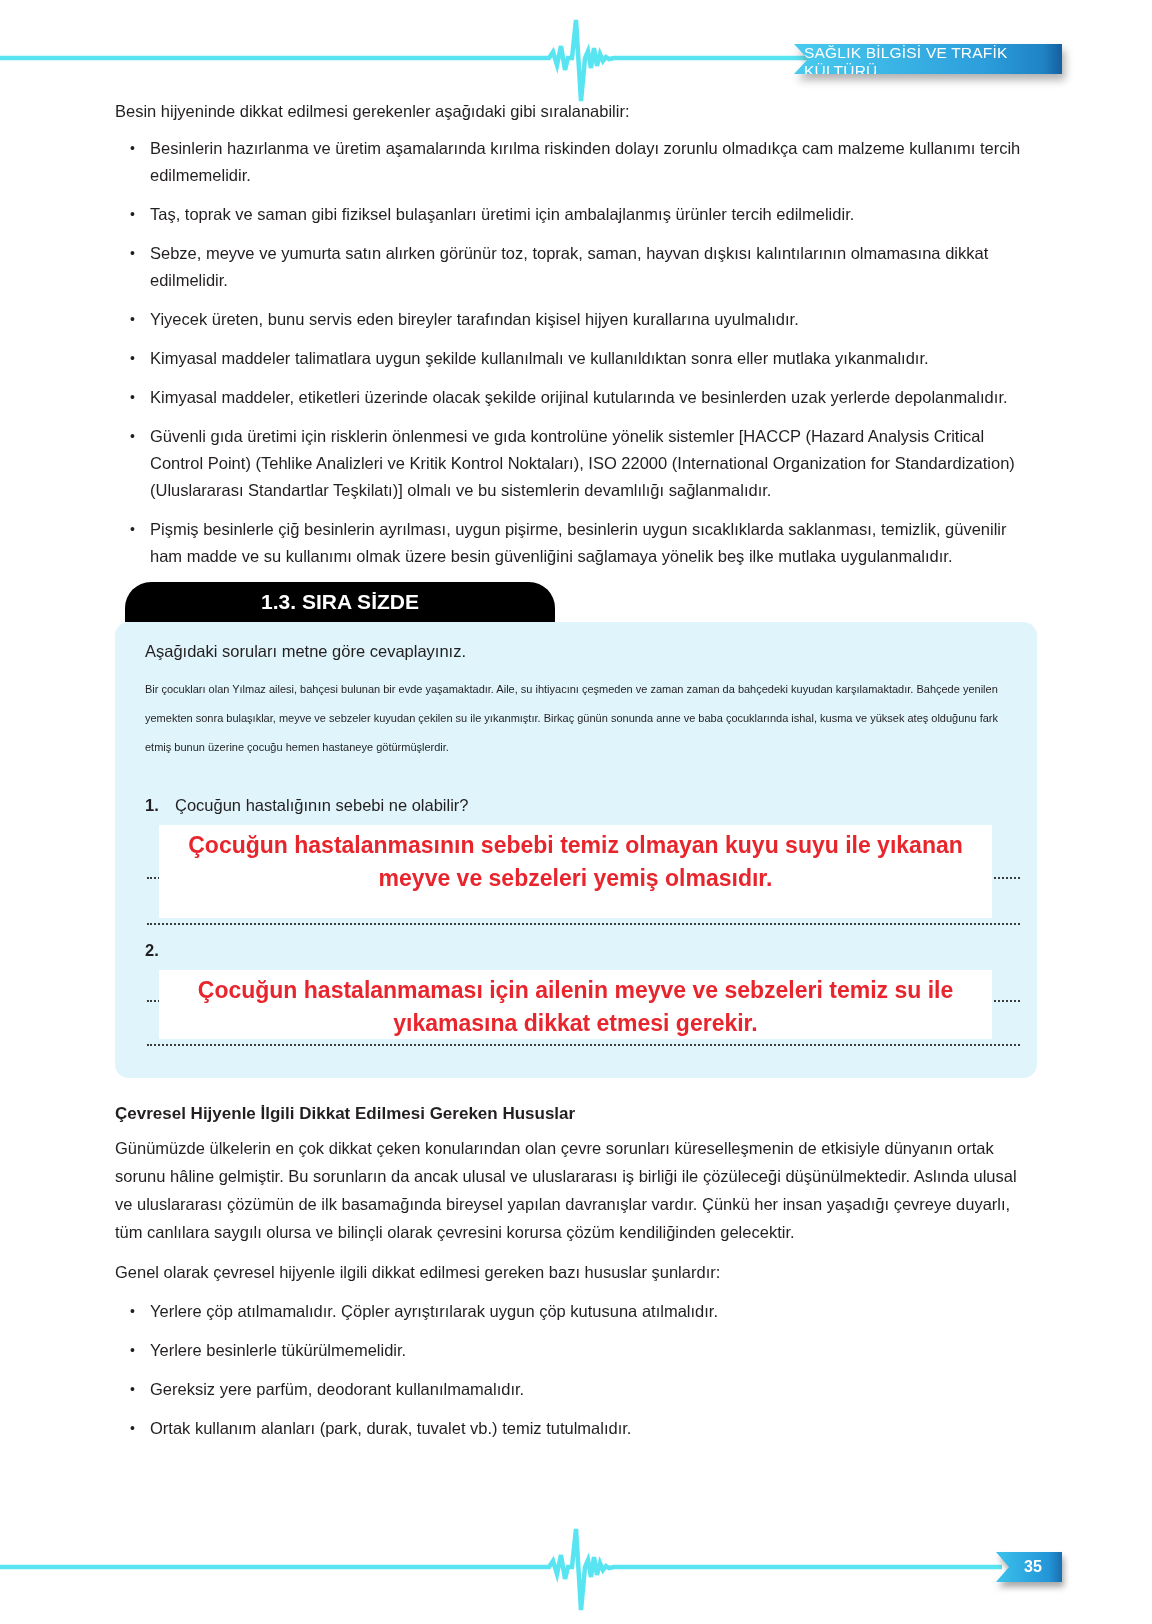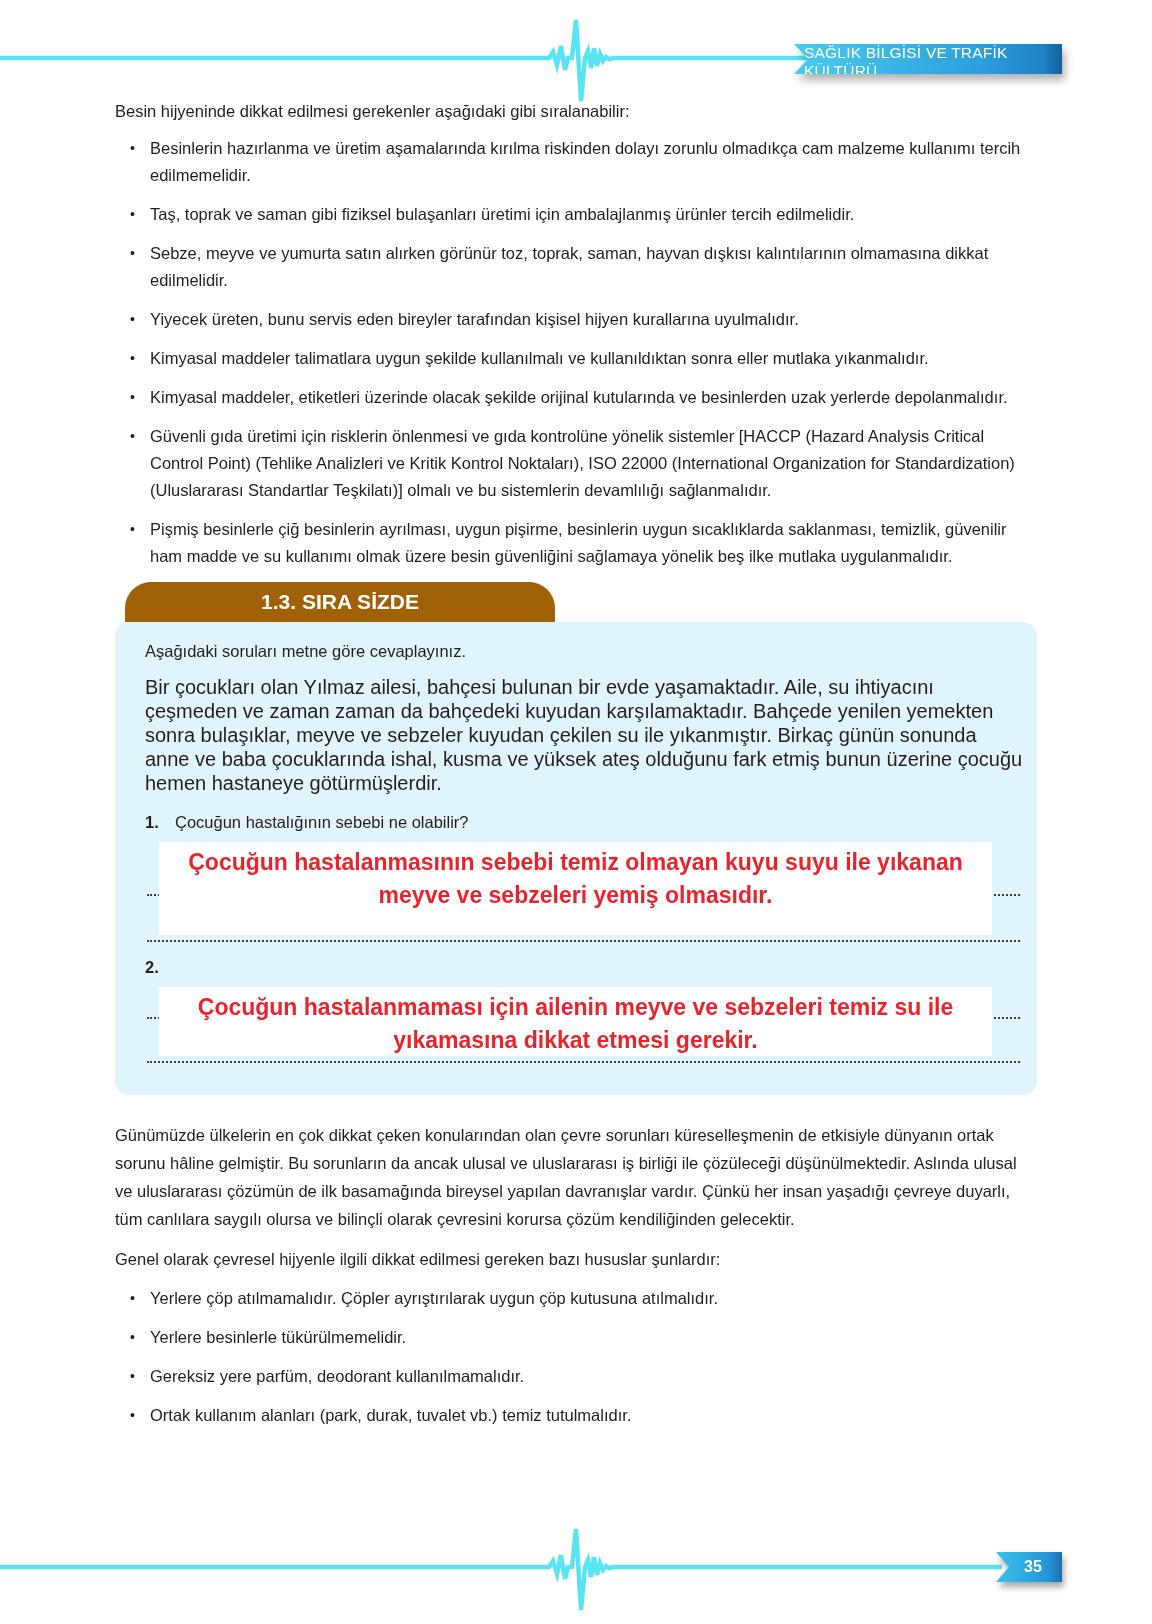--- a/index.html
+++ b/index.html
@@ -31,27 +31,27 @@
   }
   
   .content{position:absolute;top:88px;left:115px;width:922px;}
   .intro{font-size:16.5px;line-height:27px;margin:10px 0 10px;}
   ul.bullets{list-style:none;margin:0;padding:0;}
   ul.bullets li{position:relative;padding-left:35px;font-size:16.5px;line-height:27px;margin-bottom:12px;}
   ul.bullets li::before{content:"•";position:absolute;left:15px;top:0;font-size:14px;color:#231f20;}
   
   .ss{margin-top:8px;}
   .ss-tab{
-    margin-left:10px;width:430px;height:40px;background:#a16207;
+    margin-left:10px;width:430px;height:40px;background:#000000;
     border-radius:26px 26px 0 0;color:#fff;font-size:21px;font-weight:bold;
     display:flex;align-items:center;justify-content:center;
   }
   .ss-panel{background:#dff4fb;border-radius:14px;padding:16px 13px 20px 30px;}
   .ss-instruction{font-size:16.5px;line-height:27px;margin:0 0 10px;}
-  .ss-passage{font-size:20px;line-height:24px;margin:0 0 14px;}
+  .ss-passage{font-size:11px;line-height:29px;margin:0 0 30px;}
   .q-line{display:flex;font-size:16.5px;line-height:27px;margin:0 0 6px;}
   .q-num{font-weight:bold;width:30px;flex:0 0 30px;}
   .answer-area{position:relative;margin-bottom:12px;text-align:center;}
   .aa1{height:100px;}
   .aa2{height:76px;}
   .dotline{position:absolute;left:2px;right:4px;border-bottom:2.5px dotted #3c3c3c;height:0;}
   .aa1 .dot-mid{top:52px;}
   .aa2 .dot-mid{top:30px;}
   .dot-bot{bottom:0;}
   .answer-box{
@@ -123,20 +123,21 @@
           <div class="dotline dot-bot"></div>
           <div class="answer-box">
             <span>Çocuğun hastalanmaması için ailenin meyve ve sebzeleri temiz su ile yıkamasına dikkat etmesi gerekir.</span>
           </div>
         </div>
       </div>
     </div>
   </div>
 
   <div class="env">
+    <h3>Çevresel Hijyenle İlgili Dikkat Edilmesi Gereken Hususlar</h3>
     <p>Günümüzde ülkelerin en çok dikkat çeken konularından olan çevre sorunları küreselleşmenin de etkisiyle dünyanın ortak sorunu hâline gelmiştir. Bu sorunların da ancak ulusal ve uluslararası iş birliği ile çözüleceği düşünülmektedir. Aslında ulusal ve uluslararası çözümün de ilk basamağında bireysel yapılan davranışlar vardır. Çünkü her insan yaşadığı çevreye duyarlı, tüm canlılara saygılı olursa ve bilinçli olarak çevresini korursa çözüm kendiliğinden gelecektir.</p>
     <p>Genel olarak çevresel hijyenle ilgili dikkat edilmesi gereken bazı hususlar şunlardır:</p>
     <ul class="bullets">
       <li>Yerlere çöp atılmamalıdır. Çöpler ayrıştırılarak uygun çöp kutusuna atılmalıdır.</li>
       <li>Yerlere besinlerle tükürülmemelidir.</li>
       <li>Gereksiz yere parfüm, deodorant kullanılmamalıdır.</li>
       <li>Ortak kullanım alanları (park, durak, tuvalet vb.) temiz tutulmalıdır.</li>
     </ul>
   </div>
 

